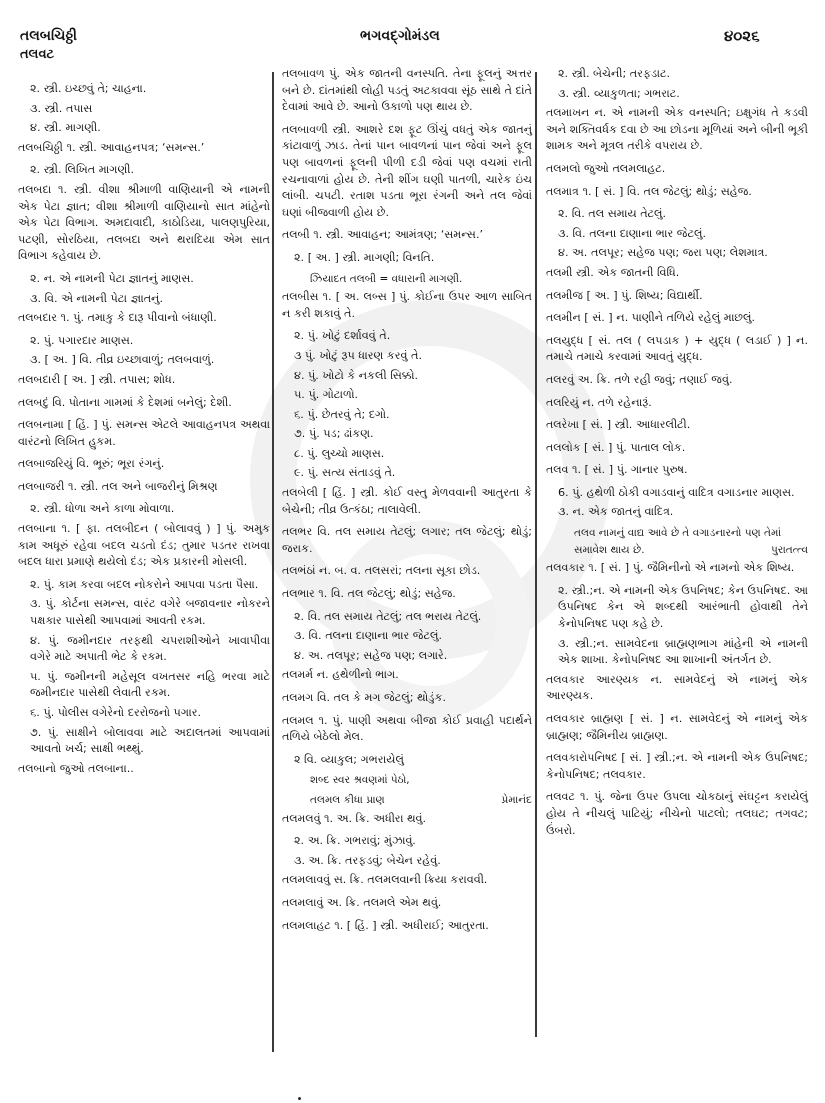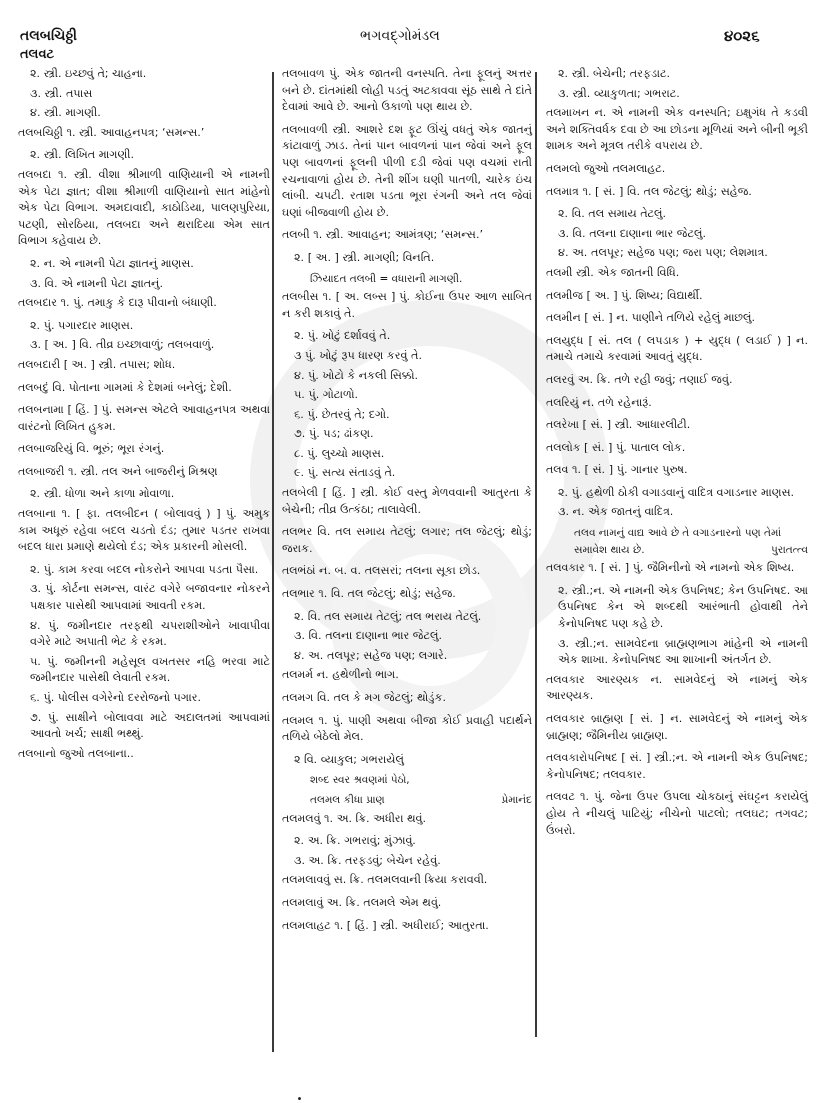--- a/index.html
+++ b/index.html
@@ -15,28 +15,28 @@
   .watermark2 {
     position: absolute; left: 330px; top: 520px; width: 200px; height: 200px;
     border-radius: 50%; border: 34px solid #f3f3f3; box-sizing: border-box;
     pointer-events: none;
   }
   .header {
     position: absolute; left: 0; top: 0; width: 825px; height: 60px;
   }
   .hdr-left { position: absolute; left: 20px; top: 27px; font-weight: bold; font-size: 14px; }
   .hdr-left2 { position: absolute; left: 20px; top: 46px; font-weight: bold; font-size: 13px; }
-  .hdr-center { position: absolute; left: 360px; top: 27px; font-weight: normal; font-size: 14px; }
+  .hdr-center { position: absolute; left: 360px; top: 27px; font-weight: bold; font-size: 14px; }
   .hdr-right { position: absolute; left: 724px; top: 27px; font-weight: bold; font-size: 15px; }
 
   .column {
     position: absolute; top: 66px; bottom: 60px; box-sizing: border-box;
     font-size: 11.2px; line-height: 16.6px;
   }
-  .col1 { left: 18px; width: 252px; }
+  .col1 { left: 18px; width: 252px; margin-top: 15px; }
   .col2 { left: 282px; width: 250px; }
   .col3 { left: 546px; width: 262px; }
   .divider {
     position: absolute; width: 1.5px; background: #3a3a3a;
   }
   .div1 { left: 272px; top: 72px; height: 980px; }
   .div2 { left: 535px; top: 72px; height: 965px; }
 
   .entry { margin: 0 0 6px 0; text-align: justify; }
   .entry .hw { font-weight: normal; font-size: 11px; }
@@ -137,21 +137,21 @@
     <div class="sense">૪. અ. તલપૂર; સહેજ પણ; જરા પણ; લેશમાત્ર.</div>
     <div class="entry"><span class="hw">તલમી</span><span> સ્ત્રી. એક જાતની વિધિ.</span></div>
     <div class="entry"><span class="hw">તલમીજ</span><span> [ અ. ] પું. શિષ્ય; વિદ્યાર્થી.</span></div>
     <div class="entry"><span class="hw">તલમીન</span><span> [ સં. ] ન. પાણીને તળિયે રહેલું માછલું.</span></div>
     <div class="entry"><span class="hw">તલયુદ્ધ</span><span> [ સં. તલ ( લપડાક ) + યુદ્ધ ( લડાઈ ) ] ન. તમાચે તમાચે કરવામાં આવતું યુદ્ધ.</span></div>
     <div class="entry"><span class="hw">તલરવું</span><span> અ. ક્રિ. તળે રહી જવું; તણાઈ જવું.</span></div>
     <div class="entry"><span class="hw">તલરિયું</span><span> ન. તળે રહેનારૂં.</span></div>
     <div class="entry"><span class="hw">તલરેખા</span><span> [ સં. ] સ્ત્રી. આધારલીટી.</span></div>
     <div class="entry"><span class="hw">તલલોક</span><span> [ સં. ] પું. પાતાલ લોક.</span></div>
     <div class="entry"><span class="hw">તલવ</span><span> ૧. [ સં. ] પું. ગાનાર પુરુષ.</span></div>
-    <div class="sense">૨. પું. હથેળી ઠોકી વગાડવાનું વાદિત્ર વગાડનાર માણસ.</div>
+    <div class="sense">6. પું. હથેળી ઠોકી વગાડવાનું વાદિત્ર વગાડનાર માણસ.</div>
     <div class="sense">૩. ન. એક જાતનું વાદિત્ર.</div>
     <div class="quote"><span>તલવ નામનું વાદ્ય આવે છે તે વગાડનારનો પણ તેમાં સમાવેશ થાય છે.</span><span class="src">પુરાતત્ત્વ</span></div>
     <div class="entry"><span class="hw">તલવકાર</span><span> ૧. [ સં. ] પું. જૈમિનીનો એ નામનો એક શિષ્ય.</span></div>
     <div class="sense">૨. સ્ત્રી.;ન. એ નામની એક ઉપનિષદ; કેન ઉપનિષદ. આ ઉપનિષદ કેન એ શબ્દથી આરંભાતી હોવાથી તેને કેનોપનિષદ પણ કહે છે.</div>
     <div class="sense">૩. સ્ત્રી.;ન. સામવેદના બ્રાહ્મણભાગ માંહેની એ નામની એક શાખા. કેનોપનિષદ આ શાખાની અંતર્ગત છે.</div>
     <div class="entry"><span class="hw">તલવકાર આરણ્યક</span><span> ન. સામવેદનું એ નામનું એક આરણ્યક.</span></div>
     <div class="entry"><span class="hw">તલવકાર બ્રાહ્મણ</span><span> [ સં. ] ન. સામવેદનું એ નામનું એક બ્રાહ્મણ; જૈમિનીય બ્રાહ્મણ.</span></div>
     <div class="entry"><span class="hw">તલવકારોપનિષદ</span><span> [ સં. ] સ્ત્રી.;ન. એ નામની એક ઉપનિષદ; કેનોપનિષદ; તલવકાર.</span></div>
     <div class="entry"><span class="hw">તલવટ</span><span> ૧. પું. જેના ઉપર ઉપલા ચોકઠાનું સંઘટ્ટન કરાયેલું હોય તે નીચલું પાટિયું; નીચેનો પાટલો; તલઘટ; તગવટ; ઉંબરો.</span></div>
   </div>

